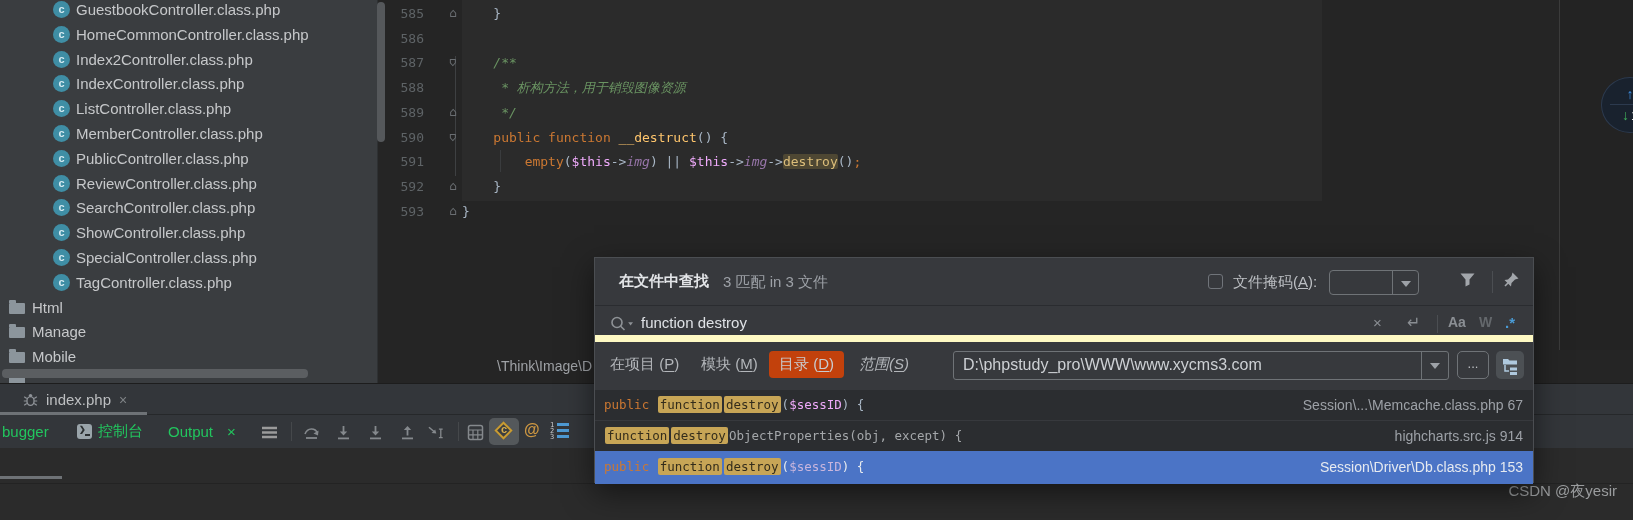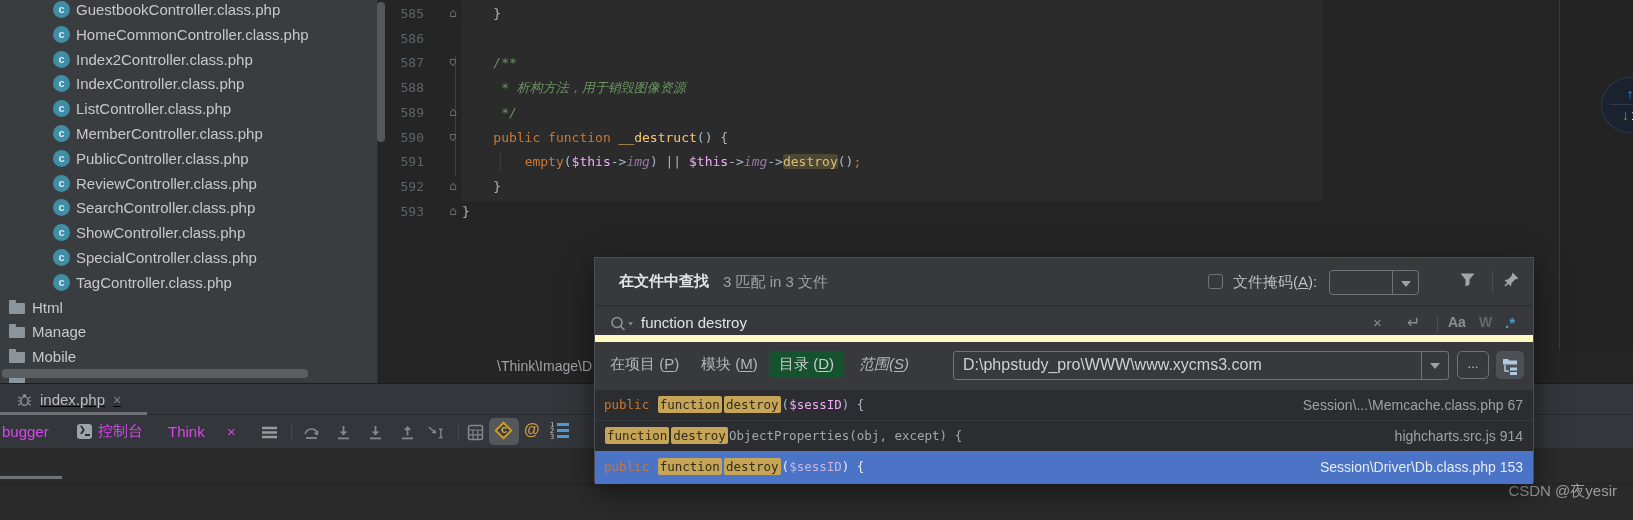--- a/index.html
+++ b/index.html
@@ -54,27 +54,27 @@
   #vote-widget .divider { width:40px; height:1px; background:#2C3A4E; margin:3px 0; }
   #vote-widget .down { color:#3FAF5A; font-size:14px; font-weight:bold; line-height:14px; }
   #vote-widget .count { color:#E8E8E8; font-size:13px; margin-left:2px; font-weight:normal; }
 
   
   #debug-panel { position:absolute; left:0; top:383px; width:1633px; height:137px;
                  background:#2B2B2B; border-top:1px solid #1D1D1D; }
   #session-row { position:absolute; left:0; top:0; width:100%; height:31px; background:#33363A;
                  border-bottom:1px solid #26282A; }
   #session-tab { position:absolute; left:0; top:0; height:31px; display:flex; align-items:center;
-                 padding:0 10px 0 17px;text-decoration:underline; }
+                 padding:0 10px 0 23px; }
   #session-tab .label { color:#BDBFC1; font-size:15px; margin:0 8px; }
   .x-ic { color:#7F8386; font-size:14px; }
   #session-underline { position:absolute; left:0; top:28px; width:147px; height:3px; background:#6E7276; }
   #tabs-row { position:absolute; left:0; top:31px; width:100%; height:33px; background:#33363A; }
   #tabs-row .tw-item { position:absolute; top:0; height:33px; display:flex; align-items:center;
-                       color:#d946ef; font-size:15px; }
+                       color:#22c55e; font-size:15px; }
   #bugger-underline { position:absolute; left:0; top:61px; width:62px; height:3px; background:#6E7276; }
   .vsep { position:absolute; top:7px; width:1px; height:19px; background:#45484B; }
   .toolbtn { position:absolute; top:8px; width:18px; height:18px; display:flex;
              align-items:center; justify-content:center; }
   #console-ic { width:15px; height:15px; border-radius:3px; background:#9AA4AA; position:relative; }
   #console-ic:before { content:"❯"; position:absolute; left:2px; top:1px; font-size:8px;
                        color:#2B2F31; font-weight:bold; }
   #console-ic:after { content:""; position:absolute; right:2px; bottom:3px; width:5px; height:2px;
                       background:#2B2F31; }
   #c-toggle { position:absolute; left:489px; top:3px; width:30px; height:27px; background:#54585B;
@@ -119,21 +119,21 @@
   #fd-clear { position:absolute; left:778px; top:7px; color:#8A8E93; font-size:15px; }
   #fd-newline { position:absolute; left:812px; top:6px; color:#8A8E93; font-size:16px;
                 font-family:"DejaVu Sans", sans-serif; }
   #fd-sep2 { position:absolute; left:842px; top:8px; width:1px; height:18px; background:#4B4E52; }
   #fd-case { position:absolute; left:853px; top:7px; color:#8B8F94; font-size:14px; font-weight:bold; }
   #fd-words { position:absolute; left:884px; top:7px; color:#64686C; font-size:14px; font-weight:bold; }
   #fd-regex { position:absolute; left:910px; top:7px; color:#4A9BD5; font-size:15px; font-weight:bold; }
 
   #fd-scope { position:absolute; left:0; top:84px; width:100%; height:47px; }
   .scope-item { position:absolute; top:13px; color:#B3B6BA; font-size:15px; white-space:nowrap; }
-  .scope-item.sel { background:#14532d; border-radius:4px; padding:4px 10px; top:9px; color:#C9CCCF; }
+  .scope-item.sel { background:#c2410c; border-radius:4px; padding:4px 10px; top:9px; color:#C9CCCF; }
   .scope-item u { text-underline-offset:2px; }
   #fd-dir { position:absolute; left:358px; top:9px; width:496px; height:29px;
             border:1px solid #6F7377; border-radius:3px; }
   #fd-dir .txt { position:absolute; left:9px; top:4px; color:#CDD0D4; font-size:16px; white-space:nowrap;
                  overflow:hidden; width:450px; }
   #fd-dir .arr { position:absolute; right:0; top:0; width:27px; height:100%; border-left:1px solid #6F7377; }
   #fd-browse { position:absolute; left:862px; top:9px; width:32px; height:28px;
                border:1px solid #6F7377; border-radius:5px; color:#BCBFC3; font-size:13px;
                text-align:center; line-height:24px; }
   #fd-treebtn { position:absolute; left:901px; top:9px; width:28px; height:28px;
@@ -267,21 +267,21 @@
       </div>
       <div id="session-underline"></div>
     </div>
 
     <div id="tabs-row">
       <div class="tw-item" style="left:2px">bugger</div>
       <div class="tw-item" style="left:77px">
           <span id="console-ic"></span>
         </div>
       <div class="tw-item" style="left:98px">控制台</div>
-      <div class="tw-item" style="left:168px">Think</div>
+      <div class="tw-item" style="left:168px">Output</div>
       <div class="tw-item x-ic" style="left:227px">×</div>
 
       <div class="toolbtn" style="left:260px">
         <svg class="ic" width="17" height="13" viewBox="0 0 17 13">
             <path d="M1 2 H16 M1 6.5 H16 M1 11 H16" stroke="#9B9B9B" stroke-width="2.4"></path>
           </svg>
       </div>
       <div class="vsep" style="left:291px"></div>
 
       <div class="toolbtn" style="left:302px">

